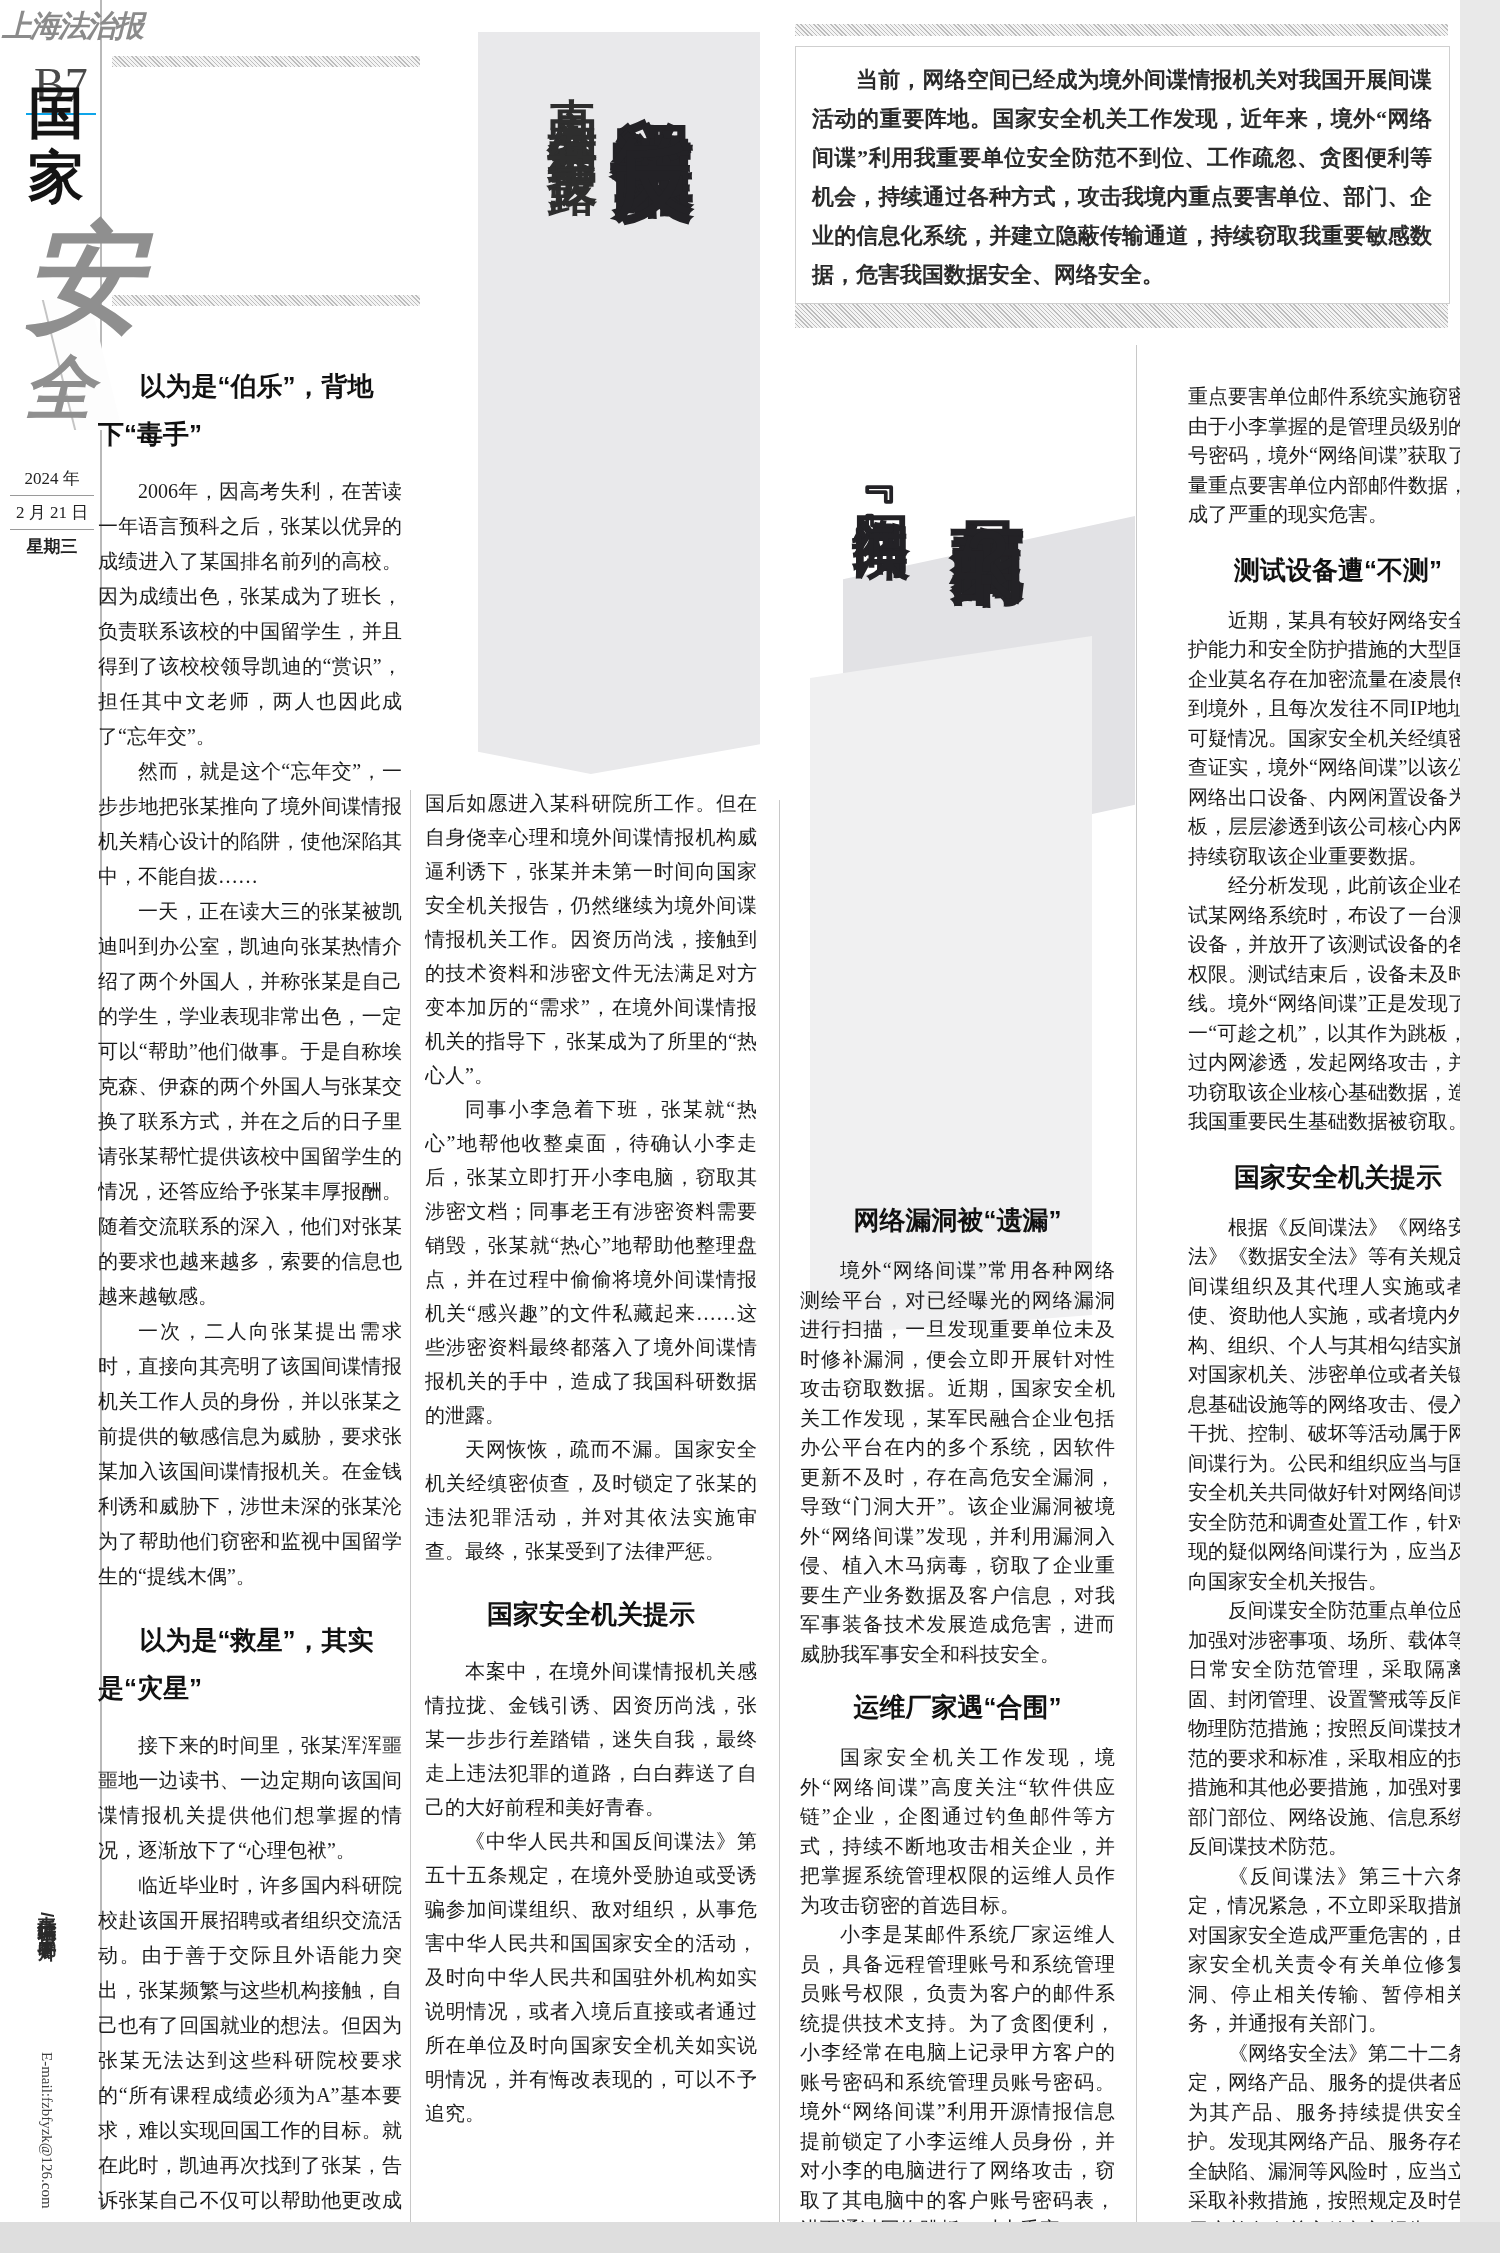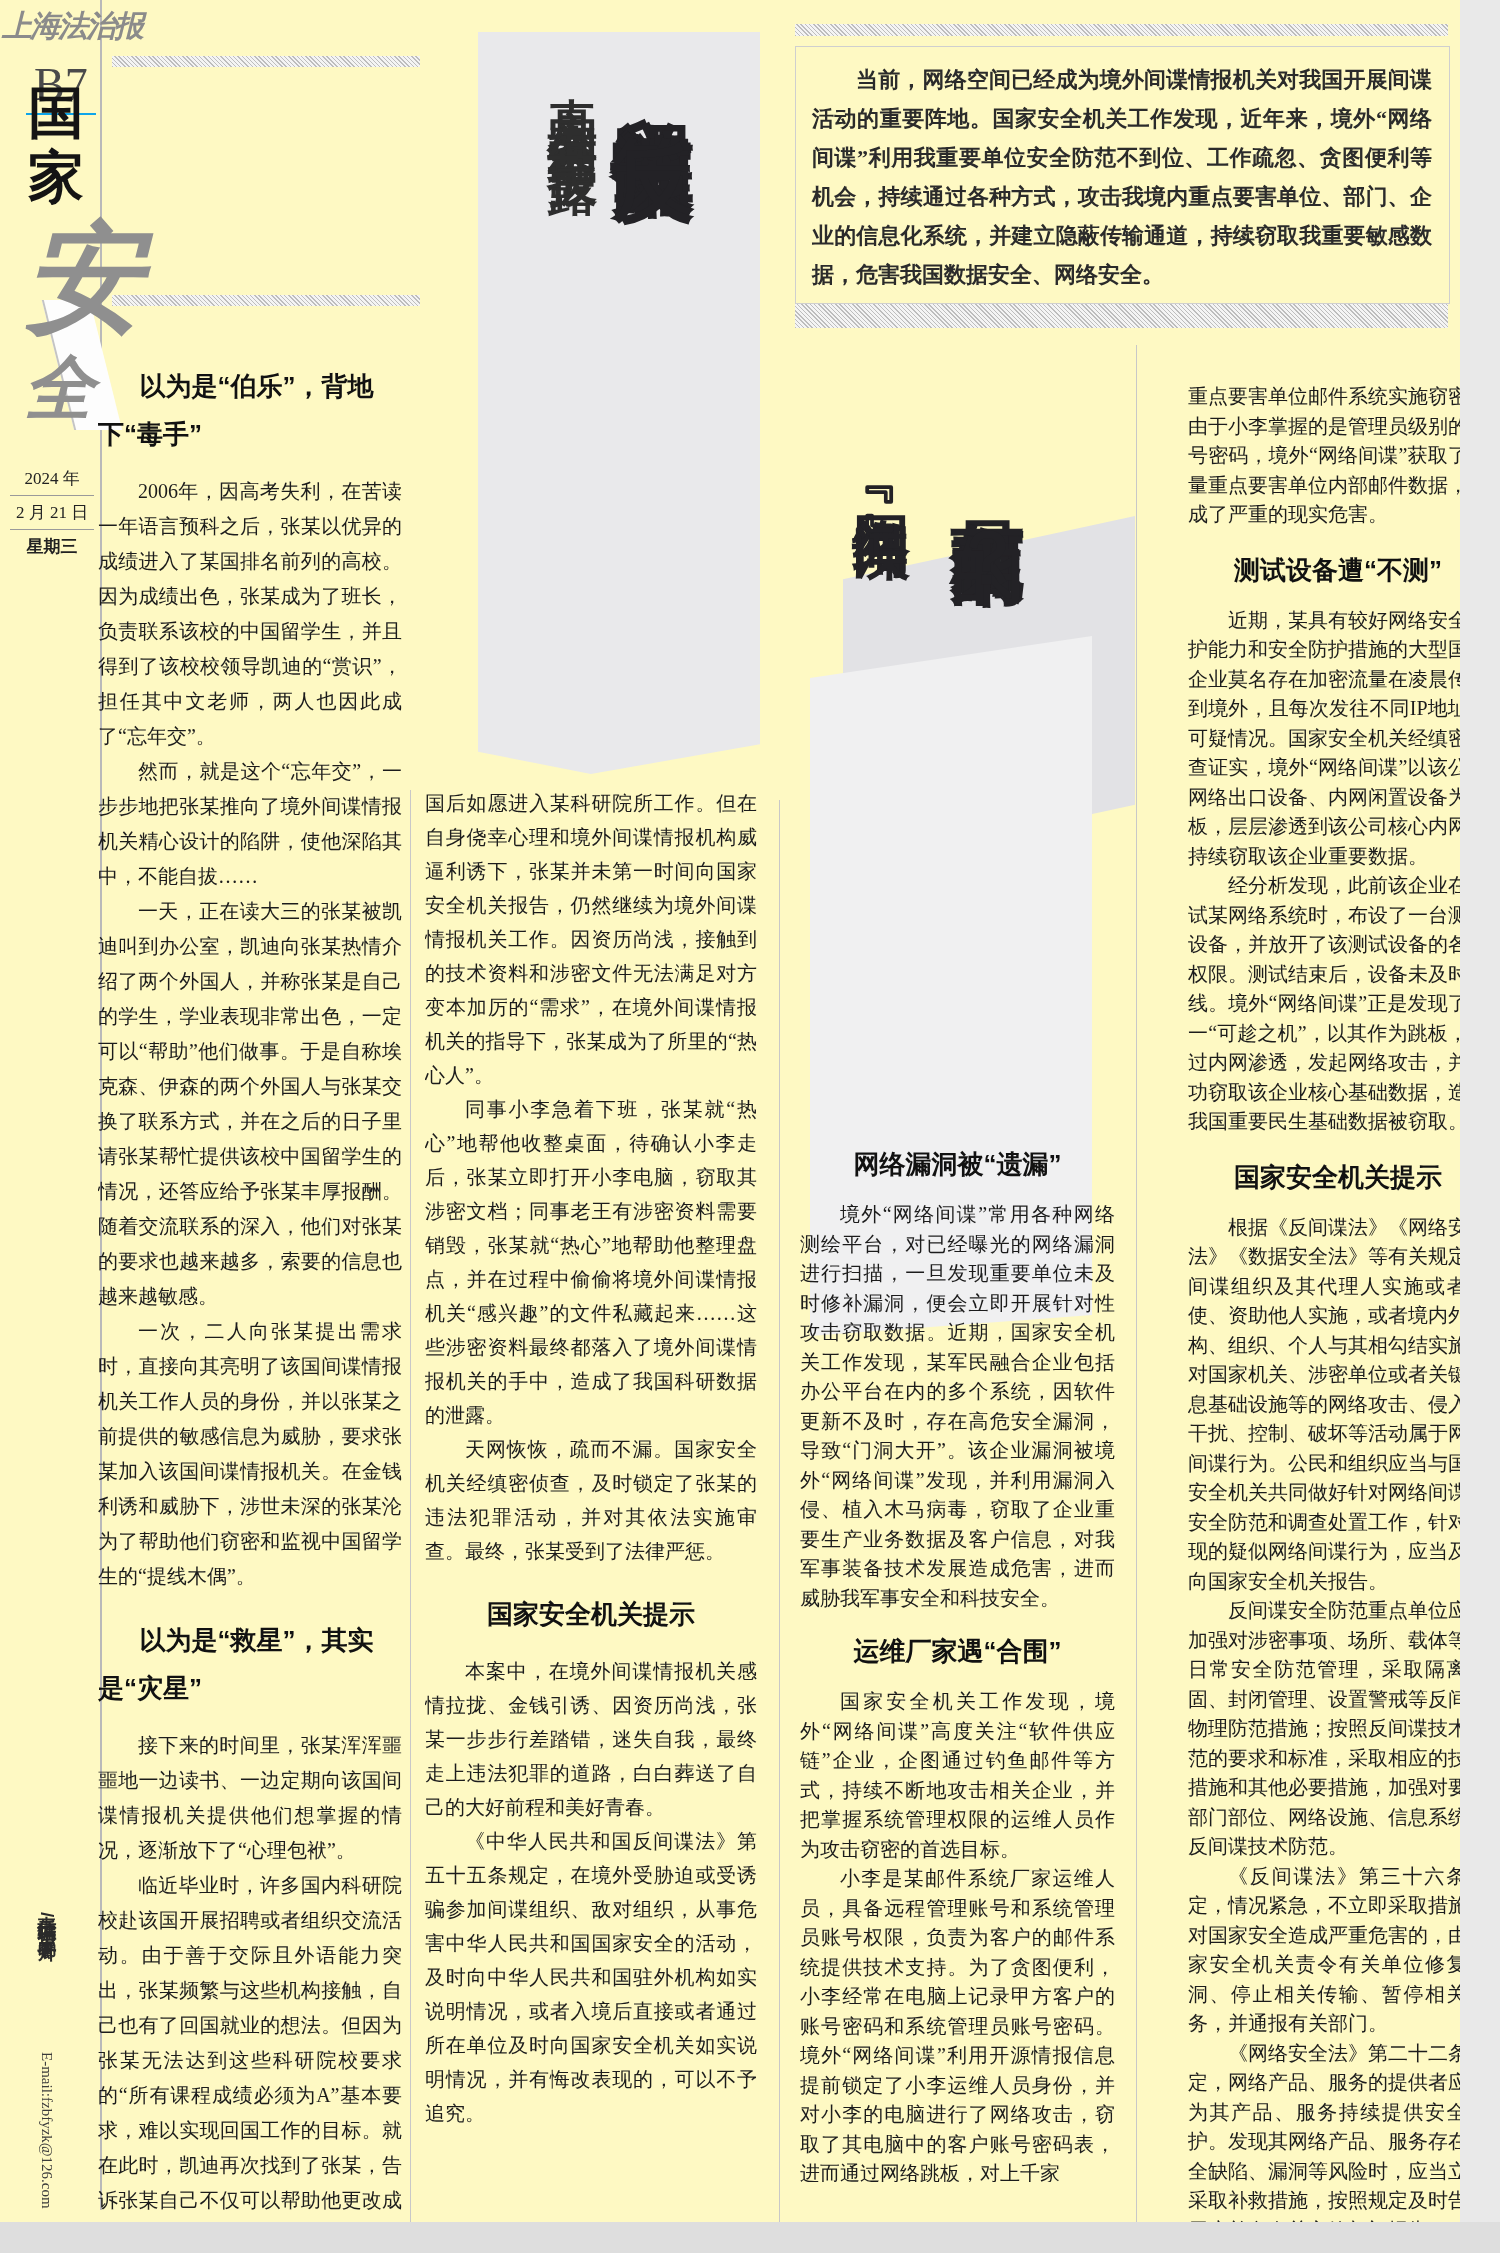--- a/index.html
+++ b/index.html
@@ -1,16 +1,16 @@
 <!DOCTYPE html>
 <html><head>
 <meta charset="utf-8">
 <style>
   html,body{margin:0;padding:0;background:#e8e8e8;}
-  #page{position:relative;width:1500px;height:2253px;background:#fef9c3;overflow:hidden;
+  #page{position:relative;width:1500px;height:2253px;background:#ffffff;overflow:hidden;
         font-family:"Liberation Serif",serif;color:#1c1c1c;}
   
   .edge-right{position:absolute;right:0;top:0;width:40px;height:2253px;background:#e9e9e9;}
   .edge-bottom{position:absolute;left:0;top:2222px;width:1500px;height:31px;background:#dedede;}
   
   #masthead{position:absolute;left:0;top:0;width:100px;height:2253px;}
   .mh-border{position:absolute;left:100px;top:0;width:2px;height:2210px;background:#b9b9b9;}
   .mh-notch{position:absolute;left:58px;top:300px;width:46px;height:130px;background:#fdfdfd;
             border-left:2px solid #c4c4c4;transform:skewX(14deg);}
   .logo{position:absolute;left:2px;top:6px;width:96px;font-size:30px;font-weight:bold;font-style:italic;
@@ -55,21 +55,21 @@
   
   .col{position:absolute;text-align:justify;overflow:hidden;}
   .col .para{text-indent:2em;}
   .col .cont{text-indent:0;}
   .col .note{font-style:italic;color:#333;}
   .subhead{font-family:"Liberation Sans",sans-serif;font-weight:bold;color:#111;text-align:center;
            font-size:26px;line-height:48px;margin:22px 0 16px 0;text-indent:0;}
   .subhead.wrap{text-align:left;text-indent:1.6em;}
   #col-a{left:98px;top:340px;width:304px;height:1890px;font-size:20px;line-height:35px;}
   #col-b{left:425px;top:786px;width:332px;height:1452px;font-size:20px;line-height:34px;}
-  #col-c{left:800px;top:1126px;width:315px;height:1056px;font-size:20px;line-height:29.5px;}
+  #col-c{left:800px;top:1182px;width:315px;height:1056px;font-size:20px;line-height:29.5px;}
   #col-c .subhead{margin:14px 0 12px 0;}
   #col-d{left:1188px;top:382px;width:300px;height:1858px;font-size:20px;line-height:29.5px;}
   #col-d .subhead{margin:16px 0 12px 0;}
 </style>
 </head>
 <body>
 
 <div id="page">
 
   <div class="panel" id="panel-a"></div>

